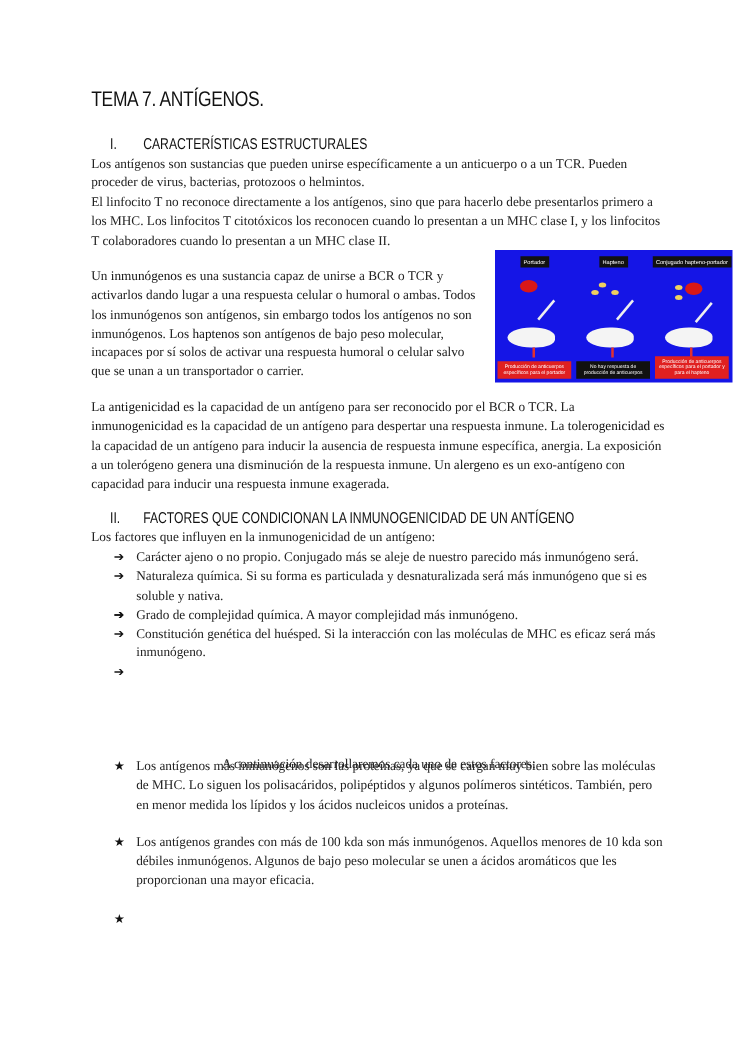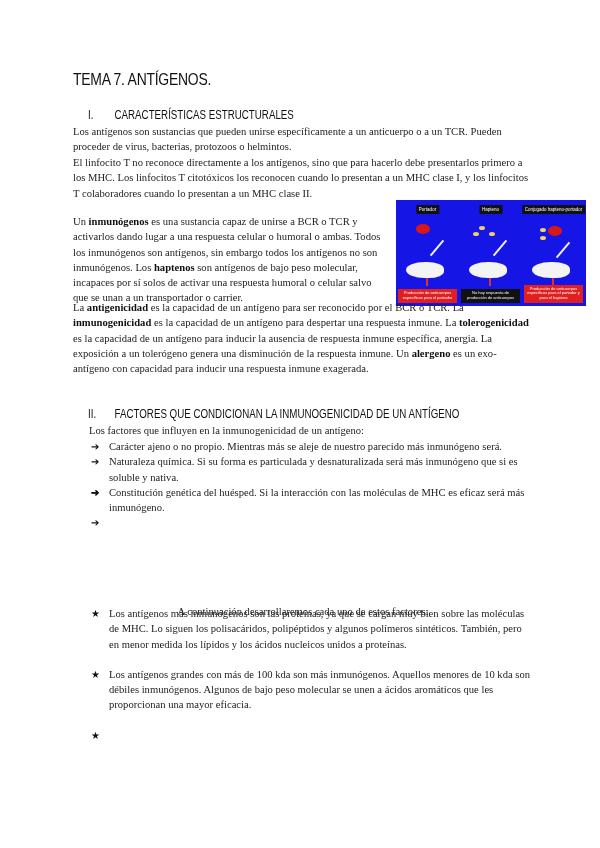--- a/index.html
+++ b/index.html
@@ -2,21 +2,21 @@
 <html><head>
 <meta charset="utf-8">
 <style>
   html, body { margin:0; padding:0; background:#ffffff; }
   body { width:600px; height:848px; position:relative; overflow:hidden; font-family:"Liberation Serif", serif; color:#1a1a1a; }
   .page { position:absolute; left:0; top:0; width:600px; height:848px; background:#fff; }
   .title { position:absolute; left:73px; top:70px; font-family:"Liberation Sans", sans-serif; font-size:17px; letter-spacing:-0.3px; transform:scaleX(0.82); transform-origin:left top; color:#111; white-space:nowrap; }
   .h2 { position:absolute; font-family:"Liberation Sans", sans-serif; font-size:12.5px; transform:scaleX(0.78); transform-origin:left top; color:#111; white-space:nowrap; }
   .h2 .num { display:inline-block; width:34px; }
   .p { position:absolute; font-size:10.6px; line-height:15.3px; color:#222; }
-  .p b { font-weight:bold; color:#111; }
+  .p b { font-weight:normal; color:#111; }
   ul.list { list-style:none; margin:0; padding:0; position:absolute; font-size:10.6px; line-height:15.3px; color:#222; }
   ul.list li { position:relative; padding-left:18px; margin:0; }
   ul.list li .bullet { position:absolute; left:0; top:0; font-size:10px; color:#111; }
   ul.stars li { margin-bottom:15px; }
   .figure { position:absolute; left:396px; top:200px; width:190px; height:106px; background:#1515e6; overflow:hidden; }
   .panel { position:absolute; top:0; width:63px; height:106px; }
   .lbl-top { position:absolute; top:5px; left:50%; transform:translateX(-50%); background:#111; color:#fff; font-family:"Liberation Sans", sans-serif; font-size:4.5px; padding:2px 3px; white-space:nowrap; text-align:center; line-height:5px; }
   .blob { position:absolute; width:14px; height:10px; background:#d81818; border-radius:50%; }
   .dot { position:absolute; width:6px; height:4px; background:#f0d060; border-radius:50%; }
   .syringe { position:absolute; width:2px; height:20px; background:#eee; transform:rotate(40deg); }
@@ -68,35 +68,35 @@
       <div class="blob" style="left:26px; top:26px;"></div>
       <div class="dot" style="left:18px; top:28px;"></div>
       <div class="dot" style="left:18px; top:36px;"></div>
       <div class="syringe" style="left:40px; top:40px;"></div>
       <div class="mouse" style="left:10px; top:62px;"></div>
       <div class="arrow" style="left:30px; top:78px;"></div>
       <div class="lbl-bot red">Producción de anticuerpos específicos para el portador y para el hapteno</div>
     </div>
   </div>
 
-  <div class="p" style="left:73px; top:300px; width:460px;">
+  <div class="p" style="left:73px; top:319px; width:460px;">
     <span>La </span><b>antigenicidad</b><span> es la capacidad de un antígeno para ser reconocido por el BCR o TCR. La </span><b>inmunogenicidad</b><span> es la capacidad de un antígeno para despertar una respuesta inmune. La </span><b>tolerogenicidad</b><span> es la capacidad de un antígeno para inducir la ausencia de respuesta inmune específica, anergia. La exposición a un tolerógeno genera una disminución de la respuesta inmune. Un </span><b>alergeno</b><span> es un exo-antígeno con capacidad para inducir una respuesta inmune exagerada.</span>
   </div>
 
   <div class="h2" style="left:88px; top:407px;">
     <span class="num">II.</span><span>FACTORES QUE CONDICIONAN LA INMUNOGENICIDAD DE UN ANTÍGENO</span>
   </div>
 
-  <div class="p" style="left:73px; top:423px; width:460px;margin-left:16px;">Los factores que influyen en la inmunogenicidad de un antígeno:</div>
+  <div class="p" style="left:73px; top:423px; width:460px;">Los factores que influyen en la inmunogenicidad de un antígeno:</div>
 
   <ul class="list" style="left:91px; top:439px; width:440px;">
-    <li><span class="bullet">➔</span><span>Carácter ajeno o no propio. Mientras más se aleje de nuestro parecido más inmunógeno será.</span></li>
+    <li><span class="bullet">➔</span><span>Carácter ajeno o no propio. Conjugado más se aleje de nuestro parecido más inmunógeno será.</span></li>
     <li><span class="bullet">➔</span><span>Naturaleza química. Si su forma es particulada y desnaturalizada será más inmunógeno que si es soluble y nativa.</span></li>
     <li><span class="bullet">➔</span></li>
-    <li><span class="bullet">➔</span></li>
+    <li><span class="bullet">➔</span><span>Grado de complejidad química. A mayor complejidad más inmunógeno.</span></li>
     <li><span class="bullet">➔</span><span>Constitución genética del huésped. Si la interacción con las moléculas de MHC es eficaz será más inmunógeno.</span></li>
     <li><span class="bullet">➔</span></li>
   </ul>
 
   <div class="p" style="left:73px; top:604px; width:460px;text-align:center;">A continuación desarrollaremos cada uno de estos factores:</div>
 
   <ul class="list stars" style="left:91px; top:606px; width:440px;">
     <li><span class="bullet">★</span><span>Los antígenos más inmunógenos son las proteínas, ya que se cargan muy bien sobre las moléculas de MHC. Lo siguen los polisacáridos, polipéptidos y algunos polímeros sintéticos. También, pero en menor medida los lípidos y los ácidos nucleicos unidos a proteínas.</span></li>
     <li><span class="bullet">★</span><span>Los antígenos grandes con más de 100 kda son más inmunógenos. Aquellos menores de 10 kda son débiles inmunógenos. Algunos de bajo peso molecular se unen a ácidos aromáticos que les proporcionan una mayor eficacia.</span></li>
     <li><span class="bullet">★</span></li>

